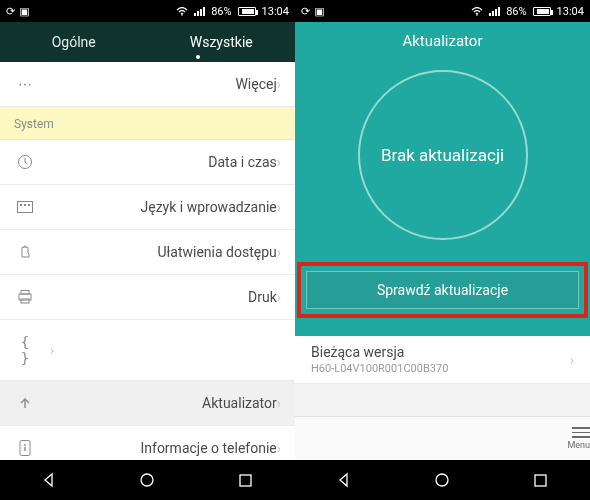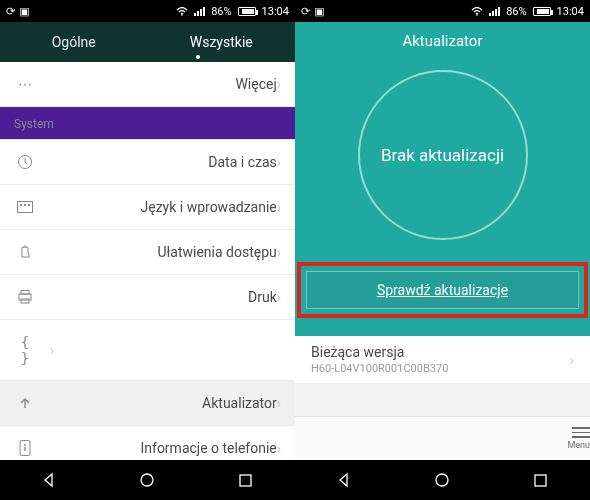--- a/index.html
+++ b/index.html
@@ -16,36 +16,36 @@
   .batt-fill{position:absolute;left:1px;top:1px;bottom:1px;width:80%;background:#fff;}
 
   
   .tabs { height: 40px; background: #10332d; display: flex; align-items: center; color: #e6eceb; font-size: 14px; position: relative; }
   .tab { flex: 1; text-align: center; padding: 10px 15px; }
   .tab.active { color: #fff; font-weight: 400; }
   .tab-dot { position: absolute; bottom: 3px; left: 67%; transform: translateX(-50%); width: 4px; height: 4px; background: #fff; border-radius: 50%; }
 
   
   .list { flex: 1; background: #fff; overflow-y: hidden; }
-  .section-header { background: #4c1d95; color: #8a8a8a; font-size: 12px; padding: 10px 14px 8px; border-bottom: 1px solid #e5e5e5; }
+  .section-header { background: #fef9c3; color: #8a8a8a; font-size: 12px; padding: 10px 14px 8px; border-bottom: 1px solid #e5e5e5; }
   .item { display: flex; align-items: center; padding: 14px 14px; border-bottom: 1px solid #ececec; background: #fff; position: relative; }
   .item.highlight { background: #f0f0f0; }
   .item .icon { width: 22px; text-align: center; color: #888; font-size: 14px; margin-right: 14px; display:flex;align-items:center;justify-content:center;}
   .item .label { flex: 1; color: #4a4a4a; font-size: 14px; text-align: right; }
   .chev { color: #c8c8c8; font-size: 14px; }
 
   
   .navbar { height: 40px; background: #000; display: flex; align-items: center; justify-content: space-around; }
   .navbtn { width: 40px; height: 40px; display:flex;align-items:center;justify-content:center; }
   .navbtn svg{ fill:none;stroke:#fff;stroke-width:1.3; }
   .updater-top { background: #1fa9a0; color: #fff; display: flex; flex-direction: column; align-items: center; padding-top: 10px; padding-bottom: 18px; }
   .updater-title { font-size: 15px; margin-bottom: 8px; }
   .circle { width: 170px; height: 170px; border: 2px solid rgba(255,255,255,0.55); border-radius: 50%; display:flex;align-items:center;justify-content:center; margin: 12px 0 22px; }
   .circle span { font-size: 17px; color: #fff; }
-  .check-btn-wrap { padding: 0 2px; width:100%;text-decoration:underline; }
+  .check-btn-wrap { padding: 0 2px; width:100%; }
   .highlight-frame { border: 4px solid #d9261c; padding: 5px; }
   .check-btn { width: 100%; height: 38px; background: #249e96; border: 1px solid rgba(255,255,255,0.4); color: #fff; font-size: 14px; display:flex;align-items:center;justify-content:center; }
 
   .version-row { background: #fff; padding: 8px 16px; border-bottom: 1px solid #eee; display:flex;align-items:center; }
   .version-col { flex:1; }
   .version-label { color:#4a4a4a; font-size:14px; }
   .version-value { color:#9a9a9a; font-size:11px; margin-top:2px;}
   .spacer { flex:1; background:#f3f3f3; }
 
   .menu-bar { height: 44px; background: #fafafa; border-top:1px solid #e0e0e0; display:flex;align-items:flex-end;justify-content:center;flex-direction:column;gap:2px;}

